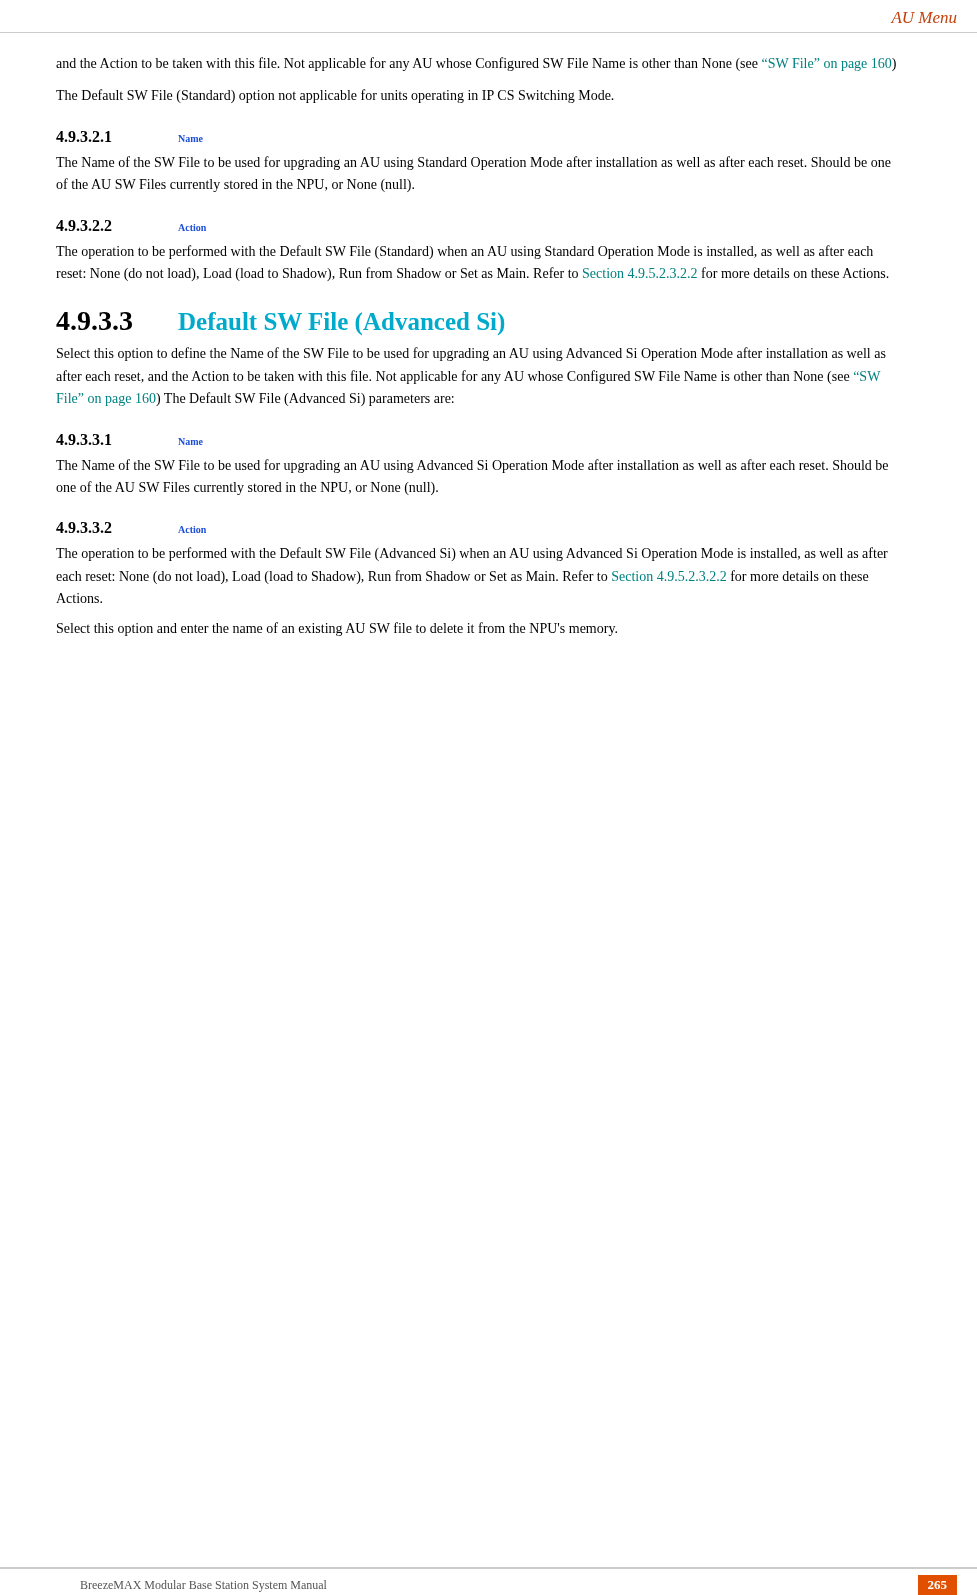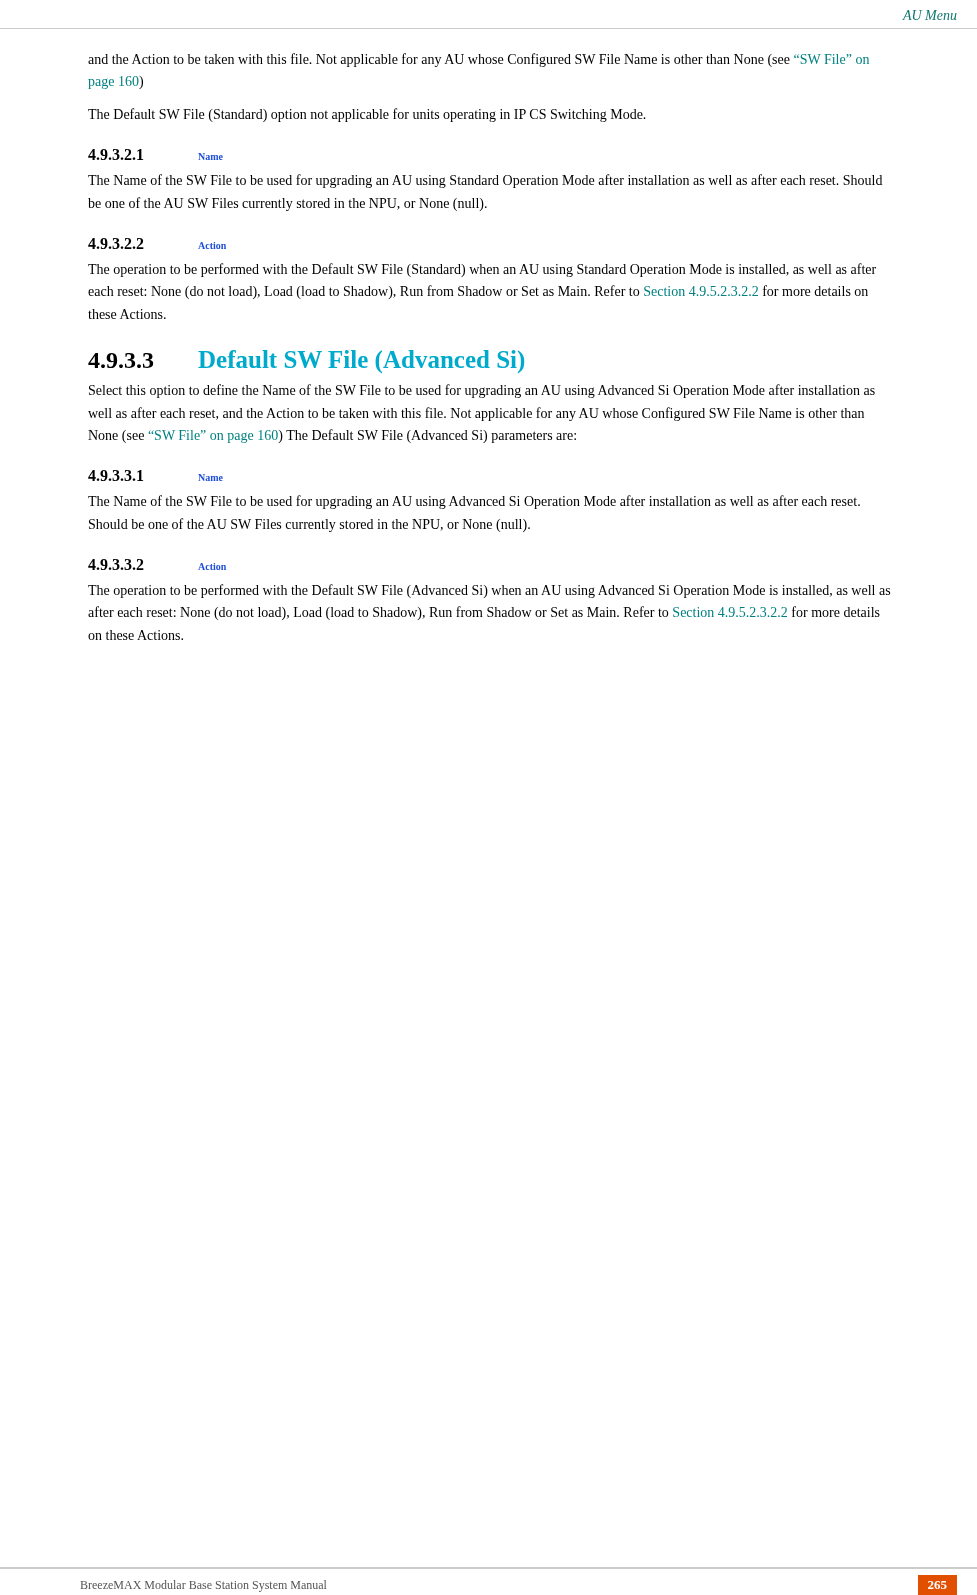--- a/index.html
+++ b/index.html
@@ -25,44 +25,45 @@
     
     .page-header {
       display: flex;
       justify-content: flex-end;
       padding: 8px 20px 4px 80px;
       border-bottom: 1px solid #ccc;
       margin-bottom: 0;
     }
 
     .header-title {
-      font-size: 14px;
-      color: #0f766e;
+      font-size: 17px;
+      color: #c2410c;
       font-style: italic;
     }
 
     
     .content-area {
-      padding: 20px 80px 60px 88px;
+      padding: 20px 80px 60px 56px;
       flex: 1;
     }
 
     
     .intro-para {
       margin-bottom: 10px;
       line-height: 1.6;
       font-size: 14px;
     }
 
     
     .section-heading {
       display: flex;
       align-items: baseline;
       margin-top: 20px;
       margin-bottom: 6px;
+      gap: 12px;
     }
 
     .section-number {
       font-size: 16px;
       font-weight: bold;
       color: #000;
       min-width: 110px;
       flex-shrink: 0;
     }
 
@@ -72,21 +73,21 @@
       color: #1d4ed8;
     }
 
     .section-title-large {
       font-size: 25px;
       font-weight: bold;
       color: #00aacc;
     }
 
     .section-number-large {
-      font-size: 24px;
+      font-size: 28px;
       font-weight: bold;
       color: #000;
       min-width: 110px;
       flex-shrink: 0;
     }
 
     
     .section-body {
       margin-left: 0;
       margin-bottom: 8px;
@@ -179,20 +180,23 @@
 
     <div class="section-heading">
       <span class="section-number">4.9.3.3.2</span>
       <span class="section-title">Action</span>
     </div>
     <p class="section-body">
       The operation to be performed with the Default SW File (Advanced Si) when an AU using Advanced Si Operation Mode is installed, as well as after each reset: None (do not load), Load (load to Shadow), Run from Shadow or Set as Main. Refer to
       <a class="link" href="#">Section&nbsp;4.9.5.2.3.2.2</a> for more details on these Actions.
     </p>
 
+    <p class="section-body">
+      Select this option and enter the name of an existing AU SW file to delete it from the NPU's memory.
+    </p>
 
 
   </div>
 
   <div class="page-footer">
     <span class="footer-left">BreezeMAX Modular Base Station System Manual</span>
     <span class="footer-right">265</span>
   </div>
 
 </div>

